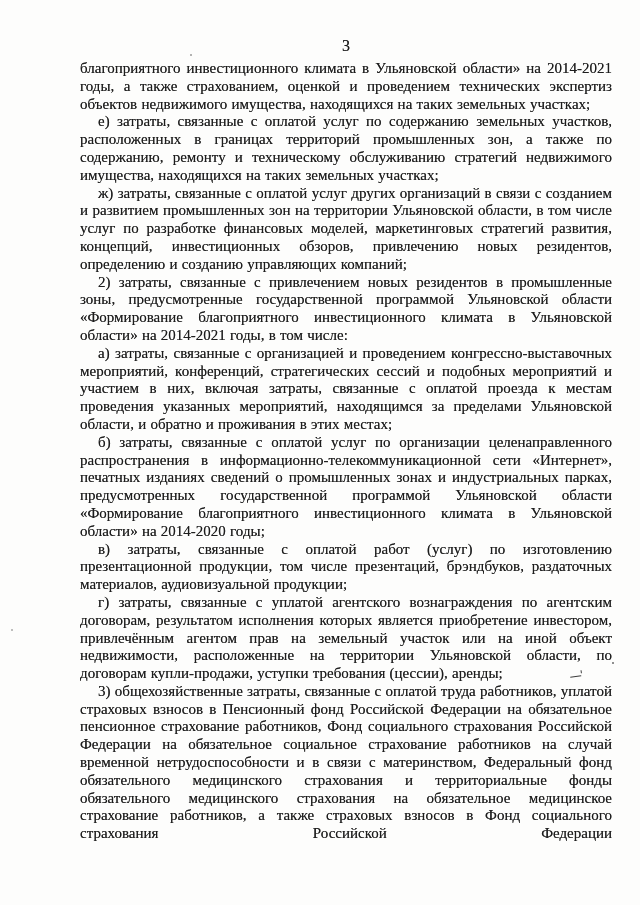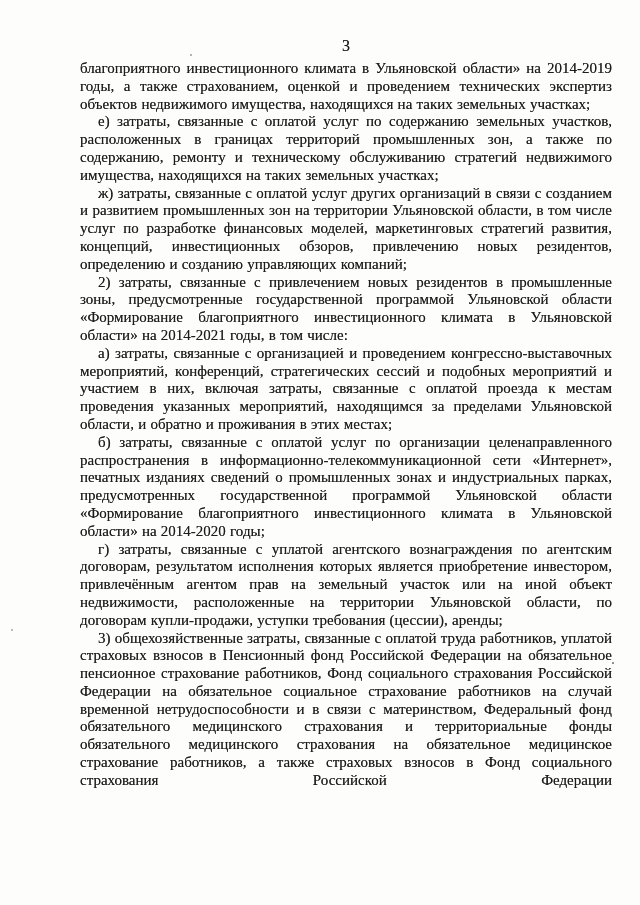--- a/index.html
+++ b/index.html
@@ -95,26 +95,27 @@
   }
 </style>
 </head>
 <body>
 
 <div class="page">
 
   <div class="page-number">3</div>
 
   <div class="doc-body">
-    <p class="para no-indent">благоприятного инвестиционного климата в Ульяновской области» на 2014-2019 годы, а также страхованием, оценкой и проведением технических экспертиз объектов недвижимого имущества, находящихся на таких земельных участках;</p>
+    <p class="para no-indent">благоприятного инвестиционного климата в Ульяновской области» на 2014-2021 годы, а также страхованием, оценкой и проведением технических экспертиз объектов недвижимого имущества, находящихся на таких земельных участках;</p>
     <p class="para">е) затраты, связанные с оплатой услуг по содержанию земельных участков, расположенных в границах территорий промышленных зон, а также по содержанию, ремонту и техническому обслуживанию стратегий недвижимого имущества, находящихся на таких земельных участках;</p>
     <p class="para">ж) затраты, связанные с оплатой услуг других организаций в связи с созданием и развитием промышленных зон на территории Ульяновской области, в том числе услуг по разработке финансовых моделей, маркетинговых стратегий развития, концепций, инвестиционных обзоров, привлечению новых резидентов, определению и созданию управляющих компаний;</p>
     <p class="para">2) затраты, связанные с привлечением новых резидентов в промышленные зоны, предусмотренные государственной программой Ульяновской области «Формирование благоприятного инвестиционного климата в Ульяновской области» на 2014-2021 годы, в том числе:</p>
     <p class="para">а) затраты, связанные с организацией и проведением конгрессно-выставочных мероприятий, конференций, стратегических сессий и подобных мероприятий и участием в них, включая затраты, связанные с оплатой проезда к местам проведения указанных мероприятий, находящимся за пределами Ульяновской области, и обратно и проживания в этих местах;</p>
     <p class="para">б) затраты, связанные с оплатой услуг по организации целенаправленного распространения в информационно-телекоммуникационной сети «Интернет», печатных изданиях сведений о промышленных зонах и индустриальных парках, предусмотренных государственной программой Ульяновской области «Формирование благоприятного инвестиционного климата в Ульяновской области» на 2014-2020 годы;</p>
+    <p class="para">в) затраты, связанные с оплатой работ (услуг) по изготовлению презентационной продукции, том числе презентаций, брэндбуков, раздаточных материалов, аудиовизуальной продукции;</p>
     <p class="para">г) затраты, связанные с уплатой агентского вознаграждения по агентским договорам, результатом исполнения которых является приобретение инвестором, привлечённым агентом прав на земельный участок или на иной объект недвижимости, расположенные на территории Ульяновской области, по договорам купли-продажи, уступки требования (цессии), аренды;</p>
     <p class="para justify-last">3) общехозяйственные затраты, связанные с оплатой труда работников, уплатой страховых взносов в Пенсионный фонд Российской Федерации на обязательное пенсионное страхование работников, Фонд социального страхования Российской Федерации на обязательное социальное страхование работников на случай временной нетрудоспособности и в связи с материнством, Федеральный фонд обязательного медицинского страхования и территориальные фонды обязательного медицинского страхования на обязательное медицинское страхование работников, а также страховых взносов в Фонд социального страхования Российской Федерации</p>
   </div>
 
   <div class="artifact artifact-tick"></div>
   <div class="artifact artifact-dot-a"></div>
   <div class="artifact artifact-dot-b"></div>
   <div class="artifact artifact-dot-c"></div>
 
 </div>

